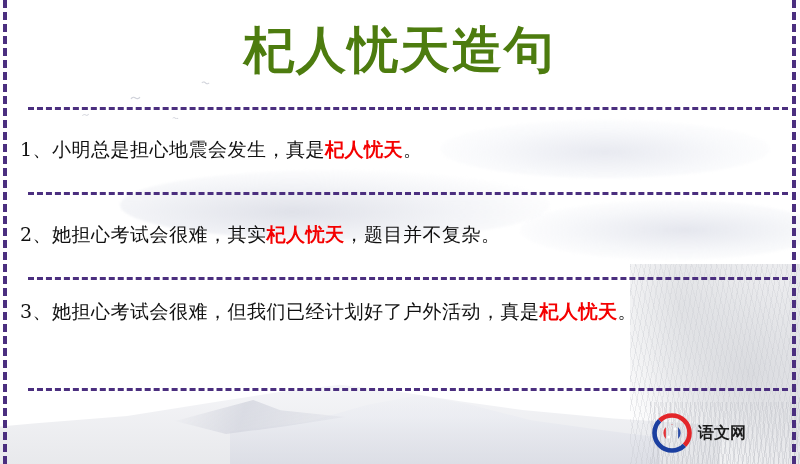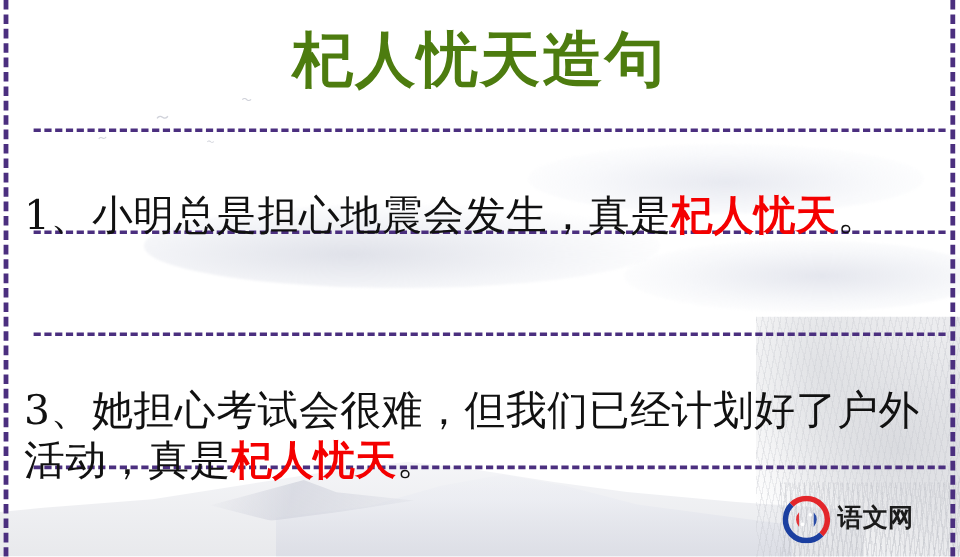--- a/index.html
+++ b/index.html
@@ -135,46 +135,45 @@
   .sep-2 { top: 192px; }
   .sep-3 { top: 277px; }
   .sep-4 { top: 388px; }
 
   
   .row {
     position: absolute;
     left: 20px;
     width: 770px;
     font-family: "DejaVu Serif", "Liberation Serif", serif;
-    font-size: 34px;
+    font-size: 19px;
     line-height: 42px;
     color: #111111;
     letter-spacing: 0.5px;
-    margin-top: 31px;
   }
   .row-1 { top: 128px; }
   .row-2 { top: 213px; }
   .row-3 { top: 290px; }
   .row .idiom {
     color: #f40000;
     font-weight: 700;
   }
 
   
   .logo {
     position: absolute;
     left: 652px; top: 413px;
     display: flex;
     align-items: center;
     gap: 6px;
   }
   .logo-mark { width: 40px; height: 40px; display: block; }
   .logo-text {
-    font-family: Liberation Mono, monospace;
-    font-size: 21px;
+    font-family: Liberation Serif, serif;
+    font-size: 16px;
     font-weight: 700;
     color: #1b1b1b;
     letter-spacing: 0px;
     line-height: 1;
   }
 </style>
 </head>
 <body>
 
 <div id="slide">
@@ -201,20 +200,23 @@
 
   <div class="sep sep-1"></div>
   <div class="sep sep-2"></div>
   <div class="sep sep-3"></div>
   <div class="sep sep-4"></div>
 
   <div class="row row-1">
     <span>1、</span><span>小明总是担心地震会发生，真是</span><span class="idiom">杞人忧天</span><span>。</span>
   </div>
 
+  <div class="row row-2">
+    <span>2、</span><span>她担心考试会很难，其实</span><span class="idiom">杞人忧天</span><span>，题目并不复杂。</span>
+  </div>
 
   <div class="row row-3">
     <span>3、</span><span>她担心考试会很难，但我们已经计划好了户外活动，真是</span><span class="idiom">杞人忧天</span><span>。</span>
   </div>
 
   <div class="logo">
     <svg class="logo-mark" viewBox="0 0 40 40">
       <defs>
         <clipPath id="topHalf">
           <path d="M20 20 L2.5 2.5 A24.7 24.7 0 0 1 37.5 37.5 Z"></path>

